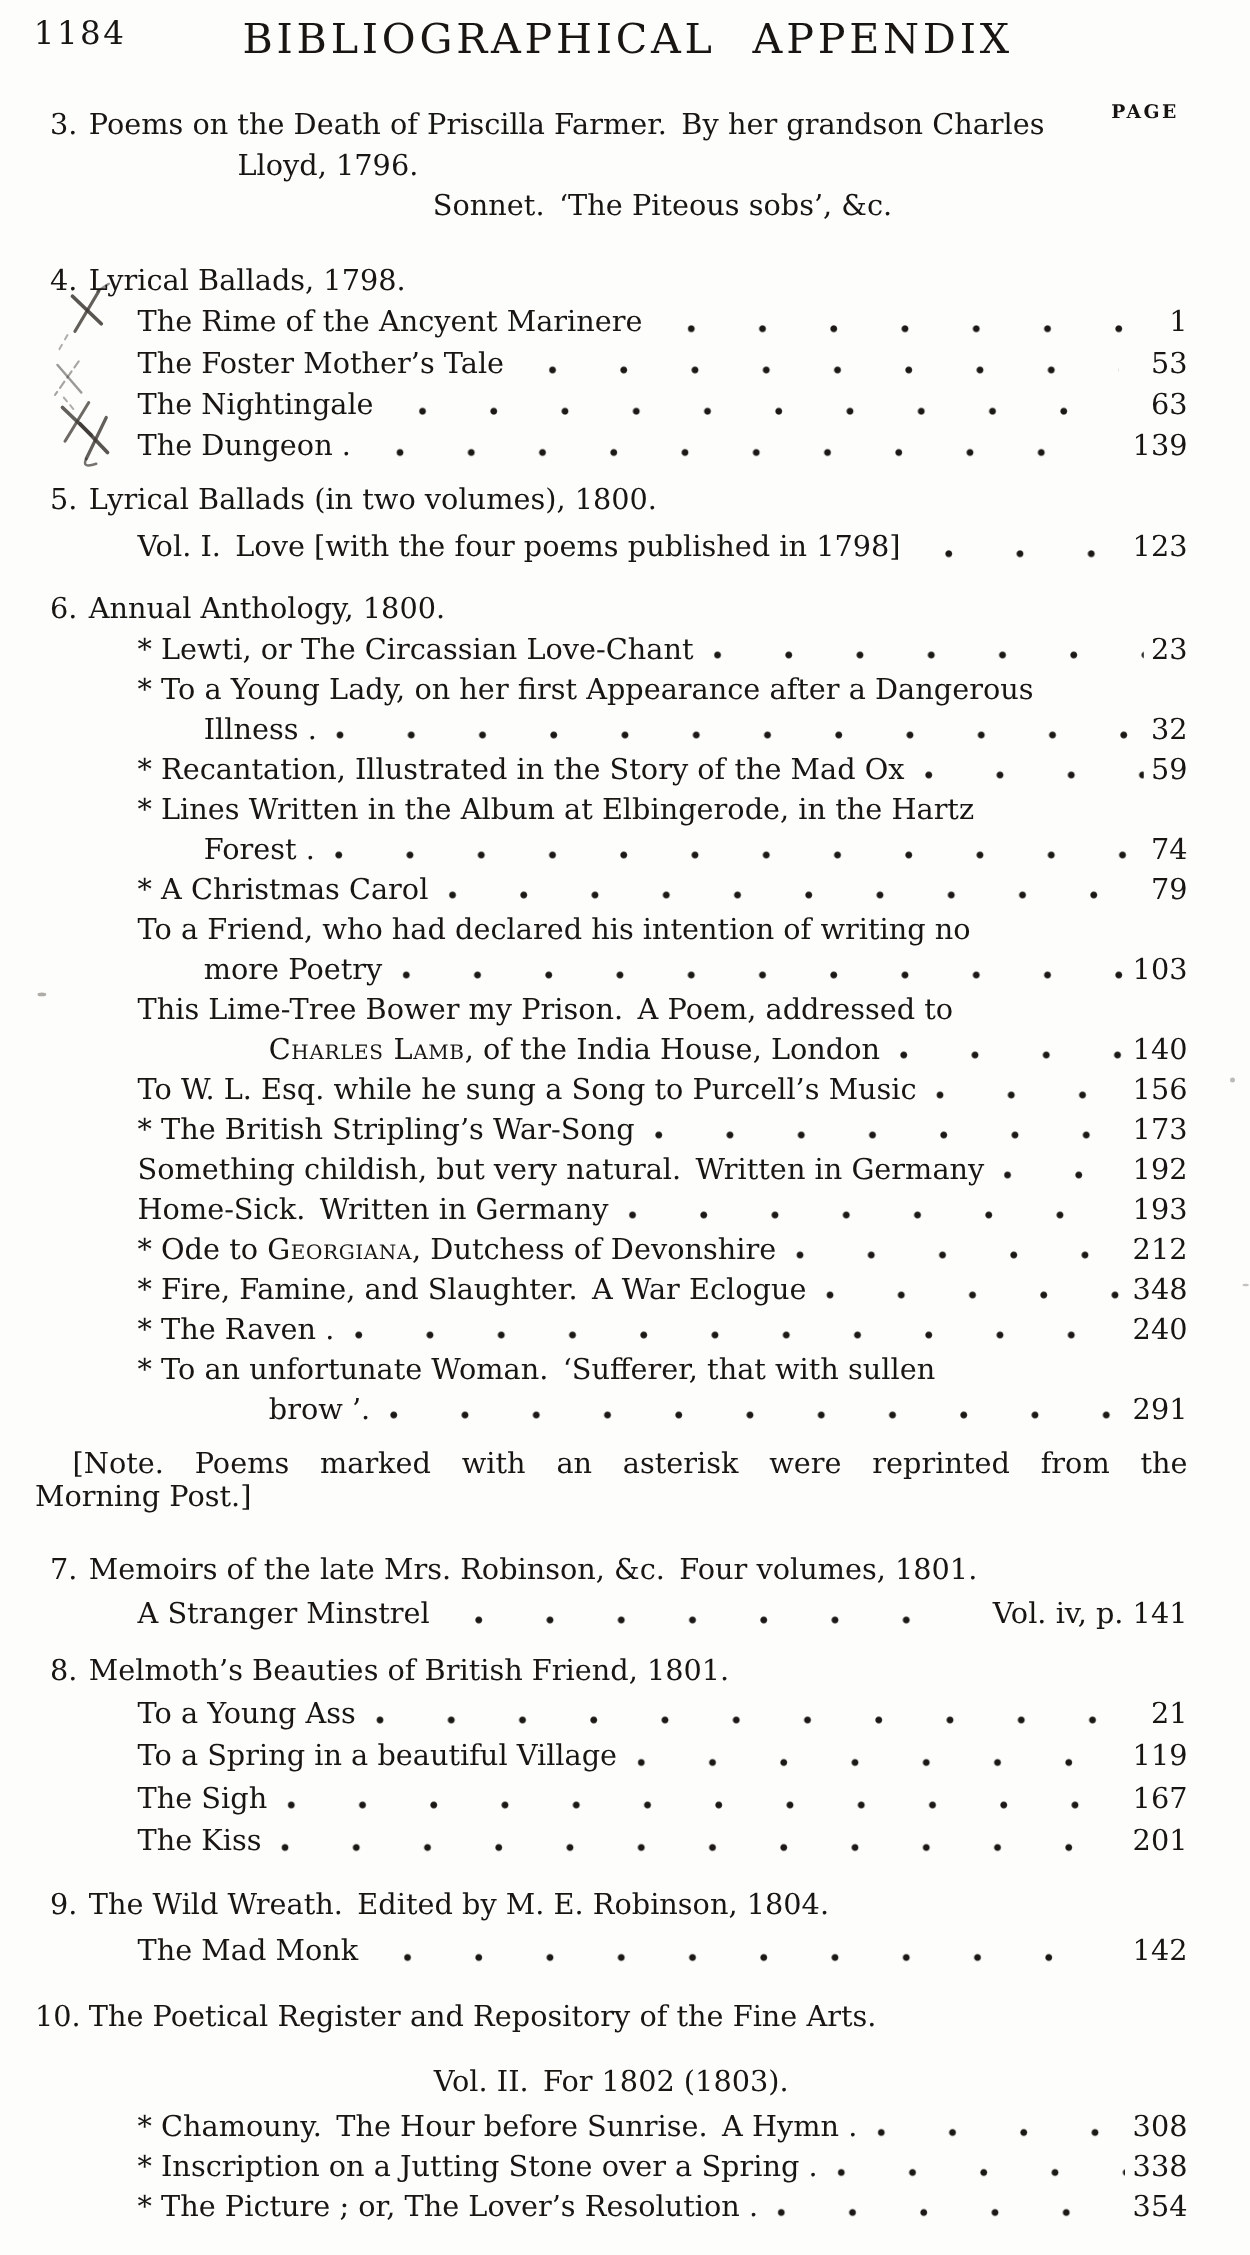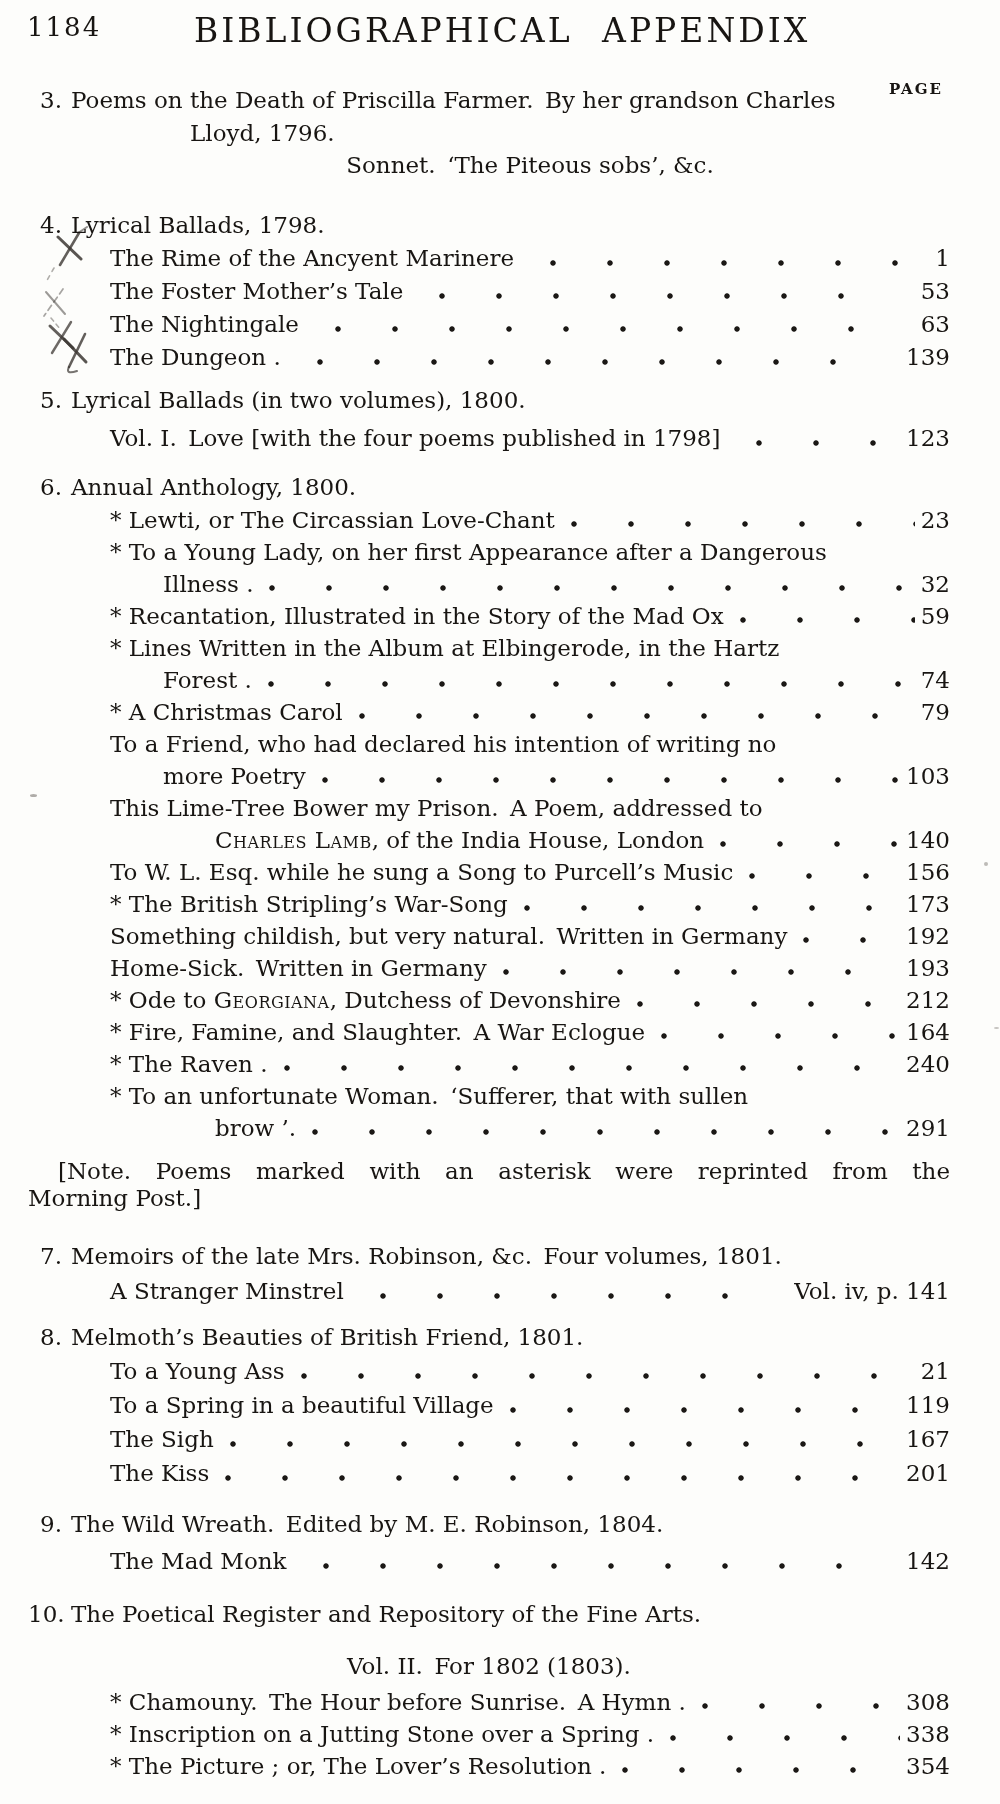--- a/index.html
+++ b/index.html
@@ -201,21 +201,21 @@
           <span class="pg">193</span>
       </div>
       <div class="row">
         <span class="t"><span>* Ode to </span><span class="sc">Georgiana</span><span>, Dutchess of Devonshire</span></span>
           <span class="leader"></span>
           <span class="pg">212</span>
       </div>
       <div class="row">
         <span class="t">* Fire, Famine, and Slaughter. A War Eclogue</span>
           <span class="leader"></span>
-          <span class="pg">164</span>
+          <span class="pg">348</span>
       </div>
       <div class="row">
         <span class="t">* The Raven .</span>
           <span class="leader"></span>
           <span class="pg">240</span>
       </div>
       <div class="row1">* To an unfortunate Woman. ‘Sufferer, that with sullen</div>
       <div class="row">
         <span class="t wrap-deep">brow ’.</span>
           <span class="leader"></span>

